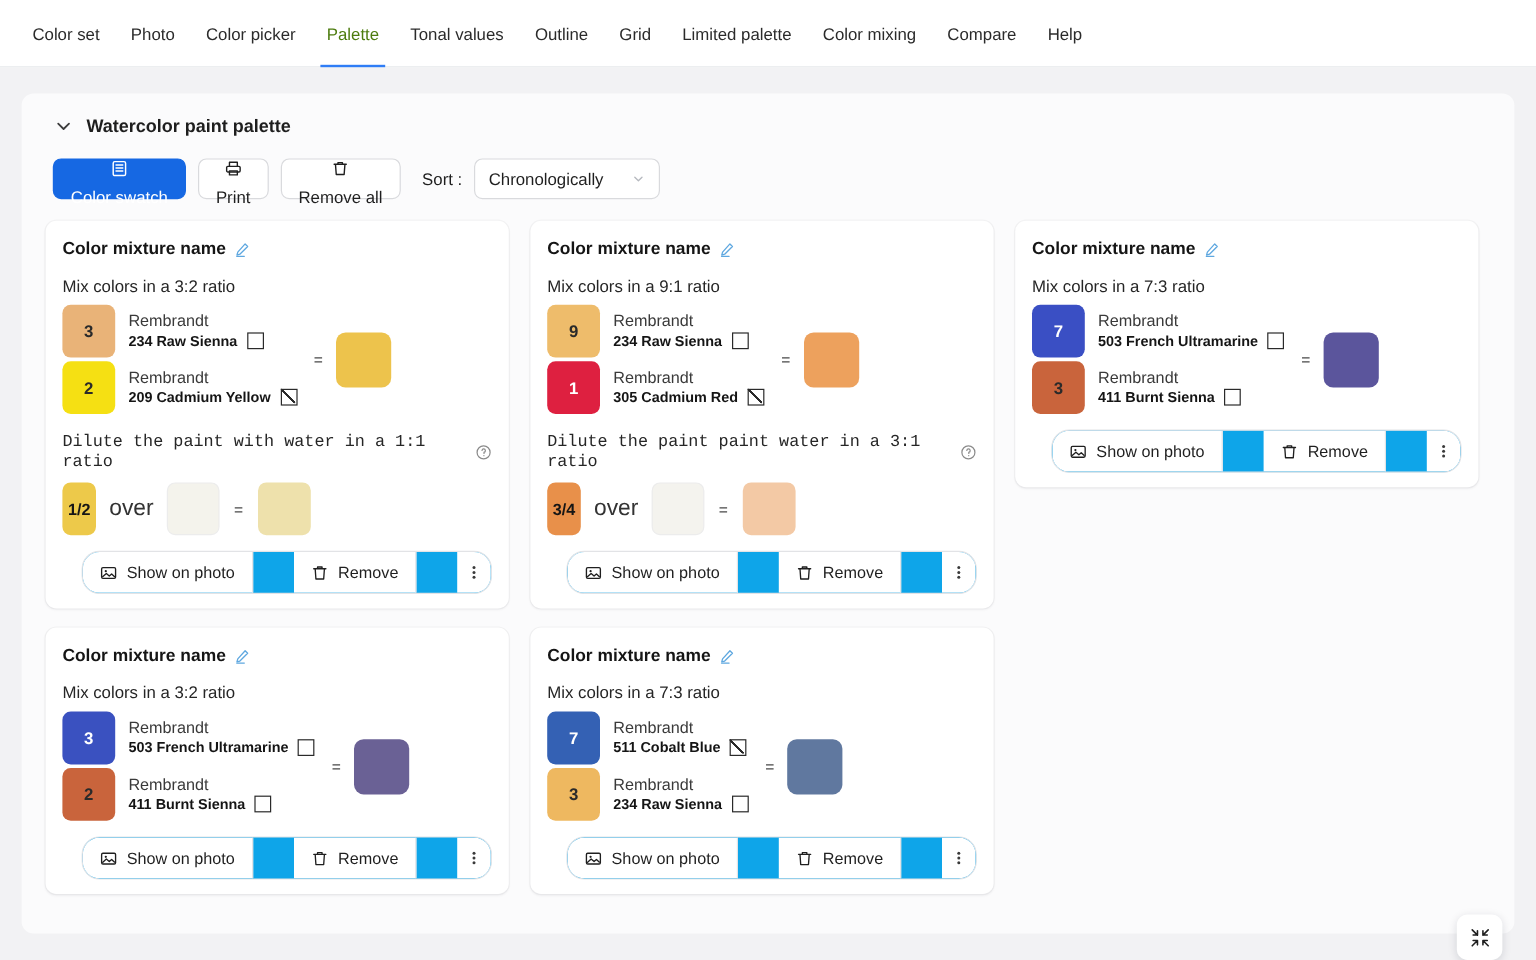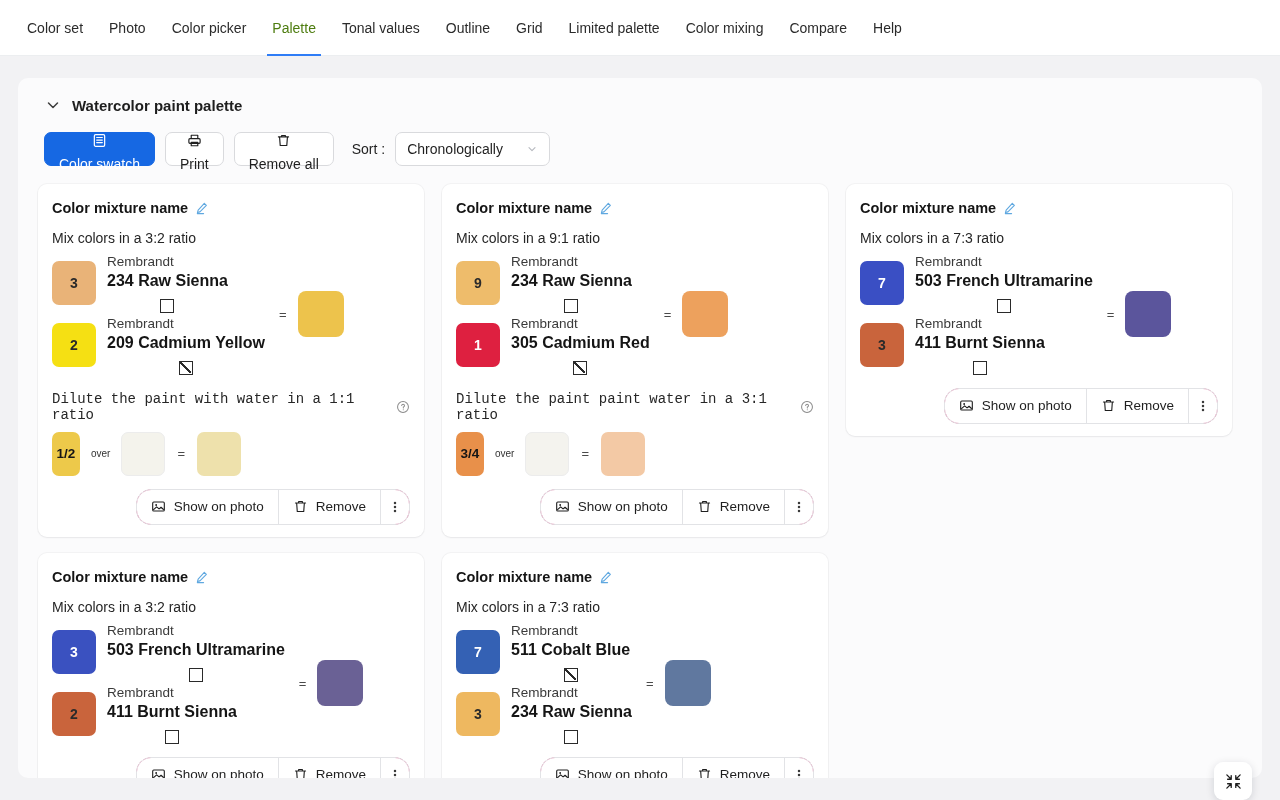--- a/index.html
+++ b/index.html
@@ -189,28 +189,27 @@
     display: flex;
     align-items: center;
     justify-content: center;
     font-size: 14px;
     font-weight: 700;
     flex: 0 0 auto;
   }
   .paint-info { line-height: 1.25; }
   .brand { font-size: 13.5px; color: #3a3a3a; }
   .pname {
-    font-size: 16px;
+    font-size: 12px;
     font-weight: 700;
     color: #151515;
     display: flex;
     align-items: center;
     gap: 8px;
     white-space: nowrap;
-    flex-direction: column;
   }
   .eq {
     font-size: 13px;
     color: #4a4a4a;
     margin: 0 11px 0 14px;
     flex: 0 0 auto;
   }
   .result {
     width: 46px; height: 46px;
     border-radius: 8px;
@@ -235,42 +234,43 @@
   .frac {
     width: 28px; height: 44px;
     border-radius: 7px;
     display: flex;
     align-items: center;
     justify-content: center;
     font-size: 13.5px;
     font-weight: 700;
     color: #151515;
   }
-  .over-label { font-size: 10px; color: #333; margin: 0 11px; }
+  .over-label { font-size: 19px; color: #333; margin: 0 11px; }
   .bgsw {
     width: 44px; height: 44px;
     border-radius: 7px;
     border: 1px solid #ececec;
   }
   .deq { font-size: 13px; color: #4a4a4a; margin: 0 12px; }
   .dres { width: 44px; height: 44px; border-radius: 7px; }
 
   
   .actions {
     margin-top: 13px;
     display: flex;
     justify-content: flex-end;
   }
   .actionbar {
     display: inline-flex;
     align-items: stretch;
     border: 1px solid #e2e3e6;
     border-radius: 15px;
     overflow: hidden;
-    background: #be185d;
+    background: #0ea5e9;
+    gap: 34px;
   }
   .act {
     display: inline-flex;
     align-items: center;
     gap: 8px;
     height: 34px;
     padding: 0 14px;
     font-size: 13.5px;
     color: #1f1f1f;
     background: #fff;

